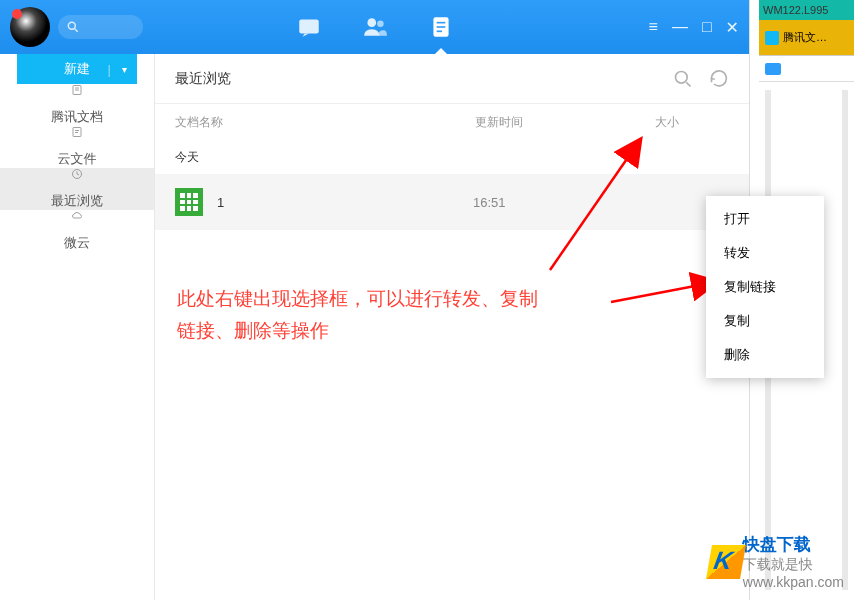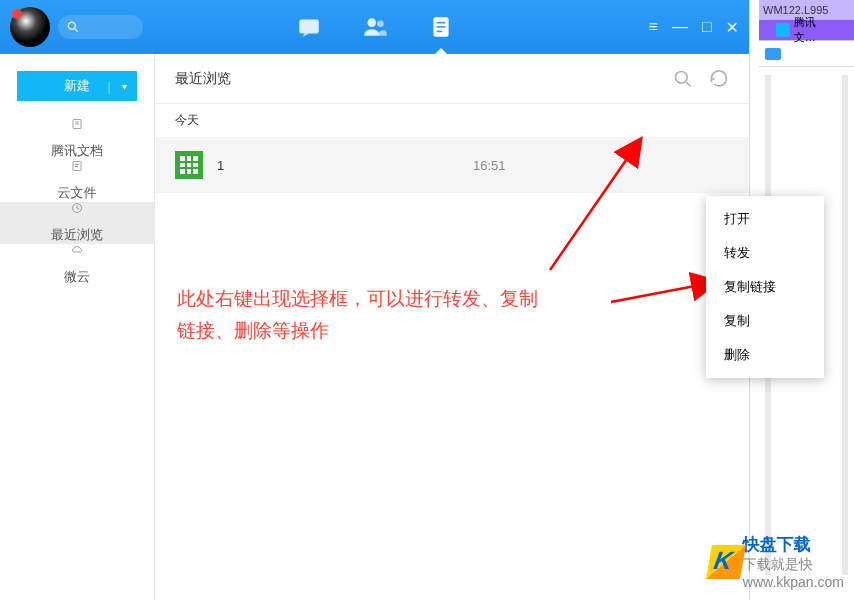--- a/index.html
+++ b/index.html
@@ -17,21 +17,21 @@
     .tab-icons { position: absolute; left: 50%; transform: translateX(-50%); display: flex; gap: 38px; }
     .tab-icon { width: 28px; height: 28px; display: flex; align-items: center; justify-content: center; position: relative; cursor: pointer; }
     .tab-icon.active::after { content: ''; position: absolute; bottom: -13px; left: 50%; transform: translateX(-50%); border: 6px solid transparent; border-bottom-color: #fff; }
     
     .window-controls { position: absolute; right: 10px; display: flex; gap: 14px; align-items: center; }
     .wc-item { color: #fff; font-size: 16px; cursor: pointer; opacity: 0.9; }
     
     .content-area { display: flex; height: calc(100% - 54px); }
     
     .sidebar { width: 155px; background: #fff; border-right: 1px solid #e8e8e8; }
-    .new-button { width: 120px; height: 30px; background: #12b7f5; color: #fff; font-size: 13px; display: flex; align-items: center; justify-content: center; margin: 17px auto; cursor: pointer; position: relative; }
+    .new-button { width: 120px; height: 30px; background: #12b7f5; color: #fff; font-size: 13px; display: flex; align-items: center; justify-content: center; margin: 0 auto; cursor: pointer; position: relative; }
     .new-button::after { content: '▾'; position: absolute; right: 10px; font-size: 10px; }
     .new-button::before { content: '|'; position: absolute; right: 26px; opacity: 0.5; }
     
     .sidebar-item { height: 42px; display: flex; align-items: center; padding: 0 16px; font-size: 13px; color: #555; cursor: pointer; gap: 12px; flex-direction: column; }
     .sidebar-item.active { background: #ebebeb; }
     .sb-icon { width: 18px; height: 18px; opacity: 0.6; }
     
     .main-content { flex: 1; display: flex; flex-direction: column; }
     .content-header { height: 50px; display: flex; align-items: center; justify-content: space-between; padding: 0 20px; border-bottom: 1px solid #eee; }
     .content-title { font-size: 14px; color: #333; }
@@ -59,22 +59,22 @@
     .context-menu { position: absolute; right: 30px; top: 196px; width: 118px; background: #fff; box-shadow: 0 2px 12px rgba(0,0,0,0.25); padding: 6px 0; z-index: 10; }
     .context-item { padding: 8px 18px; font-size: 13px; color: #000000; cursor: pointer; }
     
     .watermark { position: absolute; right: 10px; bottom: 10px; display: flex; align-items: center; gap: 0; }
     .wm-logo { width: 34px; height: 34px; background: linear-gradient(135deg, #ffd200 50%, #ff9800 50%); transform: skewX(-10deg); position: relative; }
     .wm-logo::before { content: 'K'; position: absolute; left: 5px; top: 1px; color: #0066cc; font-weight: bold; font-size: 25px; font-style: italic; }
     .wm-text { font-size: 17px; color: #0066cc; font-weight: bold; }
     .wm-sub { font-size: 14px; color: #888; display: block; }
     
     .right-strip { position: absolute; right: 0; top: 0; width: 95px; height: 100%; }
-    .strip-top { height: 20px; background: #c4b5fd; font-size: 11px; color: #333; display: flex; align-items: center; padding: 0 4px; }
-    .strip-tab { height: 21px; background: #8b5cf6; font-size: 11px; display: flex; align-items: center; gap: 4px; padding: 0 17px; border-bottom: 1px solid #ccc; }
+    .strip-top { height: 20px; background: #14b8a6; font-size: 11px; color: #333; display: flex; align-items: center; padding: 0 4px; }
+    .strip-tab { height: 36px; background: #eab308; font-size: 11px; display: flex; align-items: center; gap: 4px; padding: 0 6px; border-bottom: 1px solid #ccc; }
     .strip-tab-icon { width: 14px; height: 14px; background: #12b7f5; border-radius: 2px; display: inline-block; }
     .strip-body { background: #e8e8e8; height: 500px; margin: 8px 6px; }
     .strip-body-inner { background: #fff; height: 100%; margin: 0 6px; }
     .strip-toolbar { height: 26px; background: #fff; border-bottom: 1px solid #ddd; display: flex; align-items: center; padding: 0 6px; }
     .strip-tb-icon { width: 16px; height: 12px; background: #2e9df9; border-radius: 2px; }
   </style>
 </head>
 <body>
 
 <div class="right-strip">
@@ -173,20 +173,25 @@
           <svg class="ha-icon" viewBox="0 0 24 24" fill="none" stroke="#666" stroke-width="2">
               <circle cx="10" cy="10" r="7"></circle>
               <line x1="16" y1="16" x2="21" y2="21"></line>
             </svg>
           <svg class="ha-icon" viewBox="0 0 24 24" fill="none" stroke="#666" stroke-width="2">
               <path d="M3 12 A9 9 0 1 1 6 18"></path>
               <polyline points="3,16 3,12 7,12"></polyline>
             </svg>
         </div>
       </div>
+      <div class="table-header">
+        <div class="col-name">文档名称</div>
+        <div class="col-time">更新时间</div>
+        <div class="col-size">大小</div>
+      </div>
       <div class="date-group">今天</div>
       <div class="file-row">
         <div class="file-icon">
             <span></span>
             <span></span>
             <span></span>
             <span></span>
             <span></span>
             <span></span>
             <span></span>

